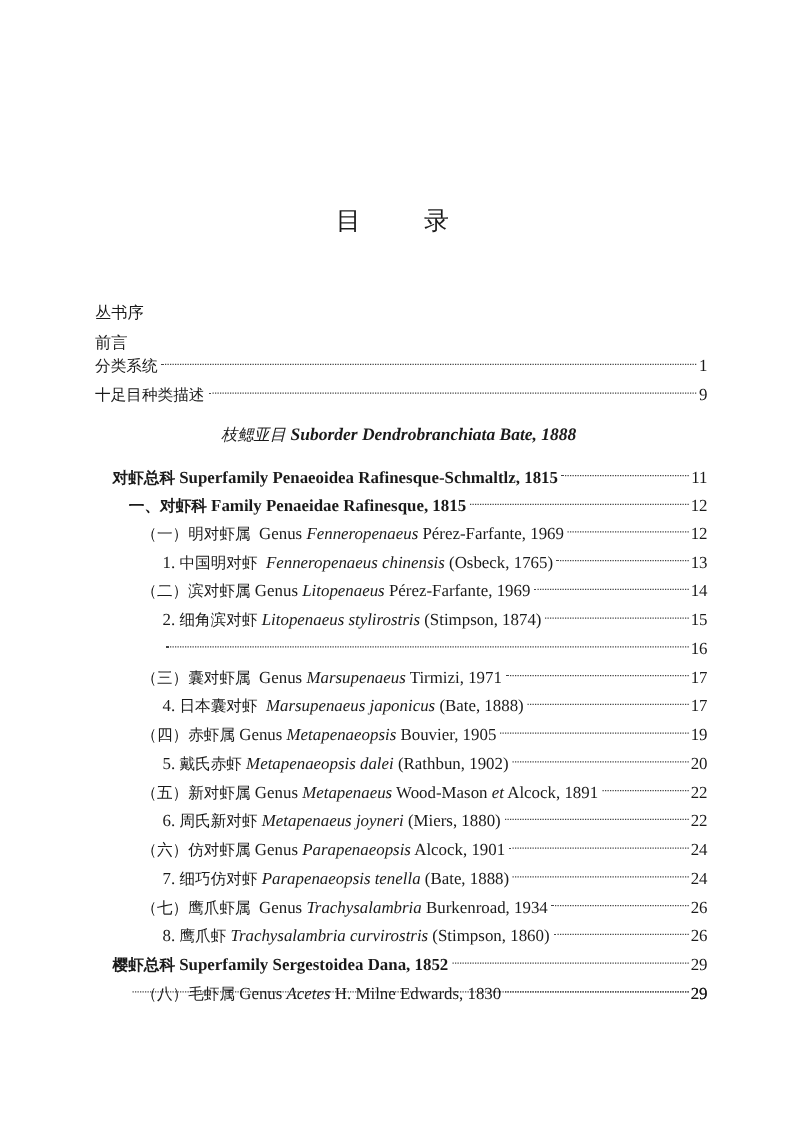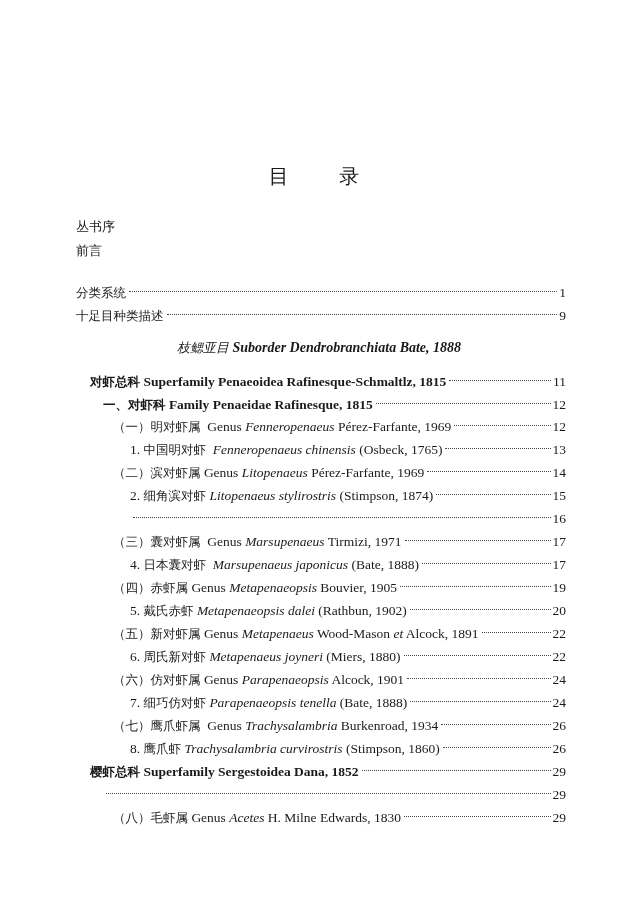--- a/index.html
+++ b/index.html
@@ -26,20 +26,21 @@
       letter-spacing: 0;
     }
     .page-title .t1 { display: inline-block; margin-right: 44px; }
     .page-title .t2 { display: inline-block; }
 
     .front {
       position: absolute;
       left: 76px;
       font-family: "DejaVu Sans", sans-serif;
       font-size: 13px;
+      margin-top: 23px;
     }
 
     .toc-line {
       position: absolute;
       right: 72px;
       display: flex;
       align-items: center;
       font-size: 13.5px;
       line-height: 18px;
       white-space: nowrap;
@@ -212,17 +213,17 @@
   <span class="label b"><span class="cn">樱虾总科</span> <span>Superfamily Sergestoidea Dana, 1852</span></span>
   <span class="leader"></span>
   <span class="page">29</span>
 </div>
 
 <div class="toc-line" style="top:786px;left:103px">
   <span class="leader"></span>
   <span class="page">29</span>
 </div>
 
-<div class="toc-line" style="top:809px;left:113px">
+<div class="toc-line" style="top:786px;left:113px">
   <span class="label"><span class="cn">（八）毛虾属</span> <span>Genus</span> <span class="i">Acetes</span> <span>H. Milne Edwards, 1830</span></span>
   <span class="leader"></span>
   <span class="page">29</span>
 </div>
 
 </body></html>

